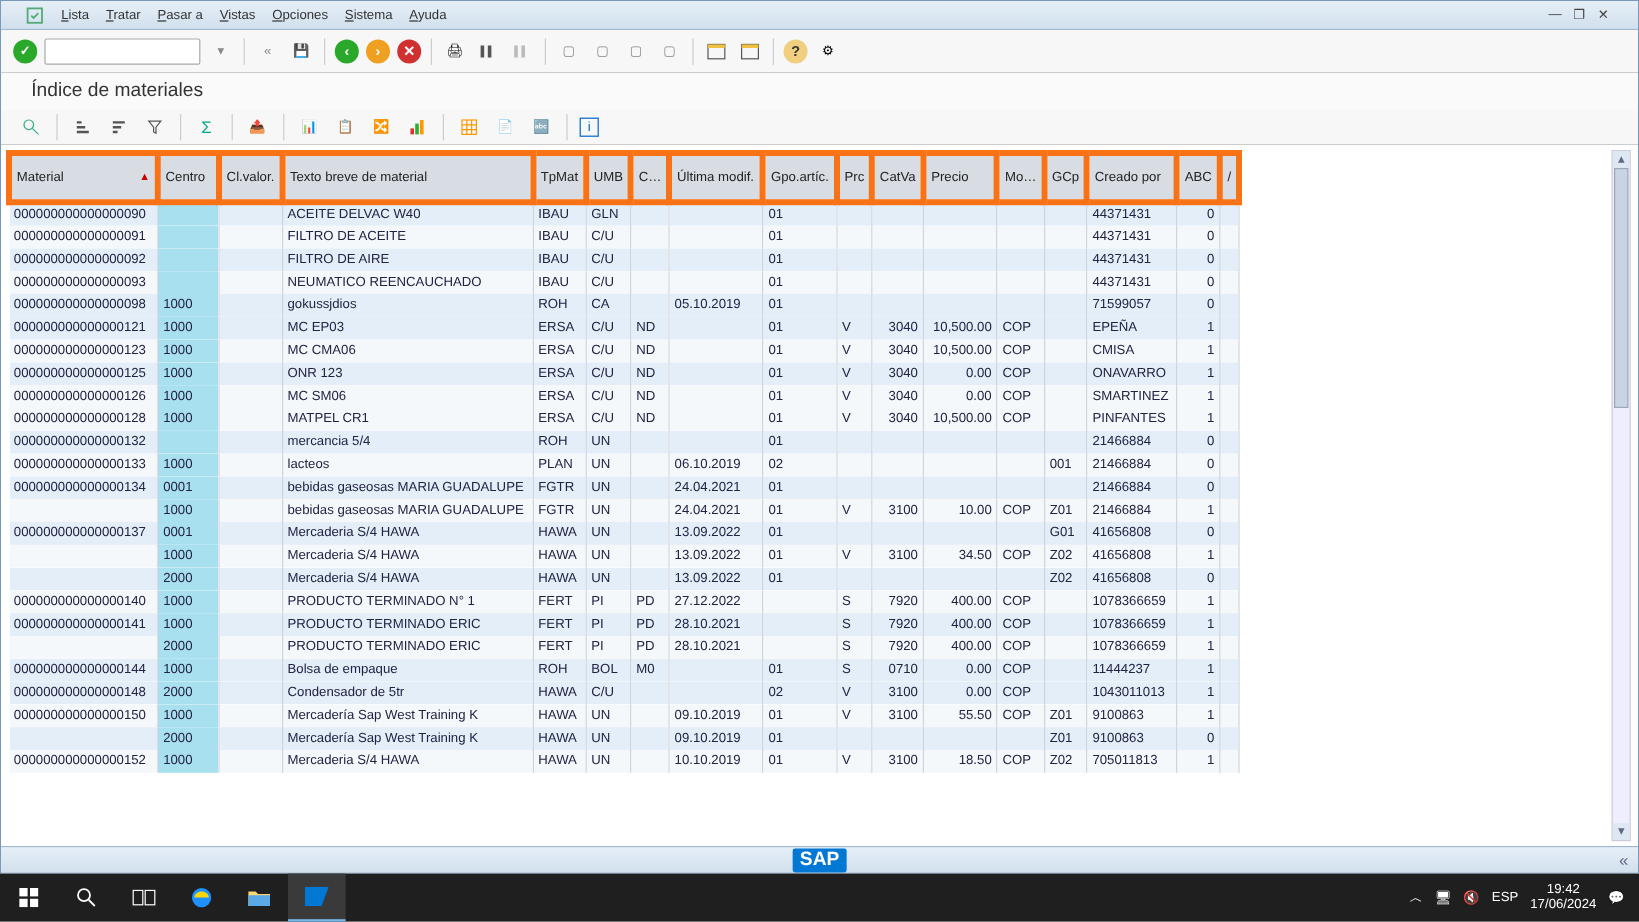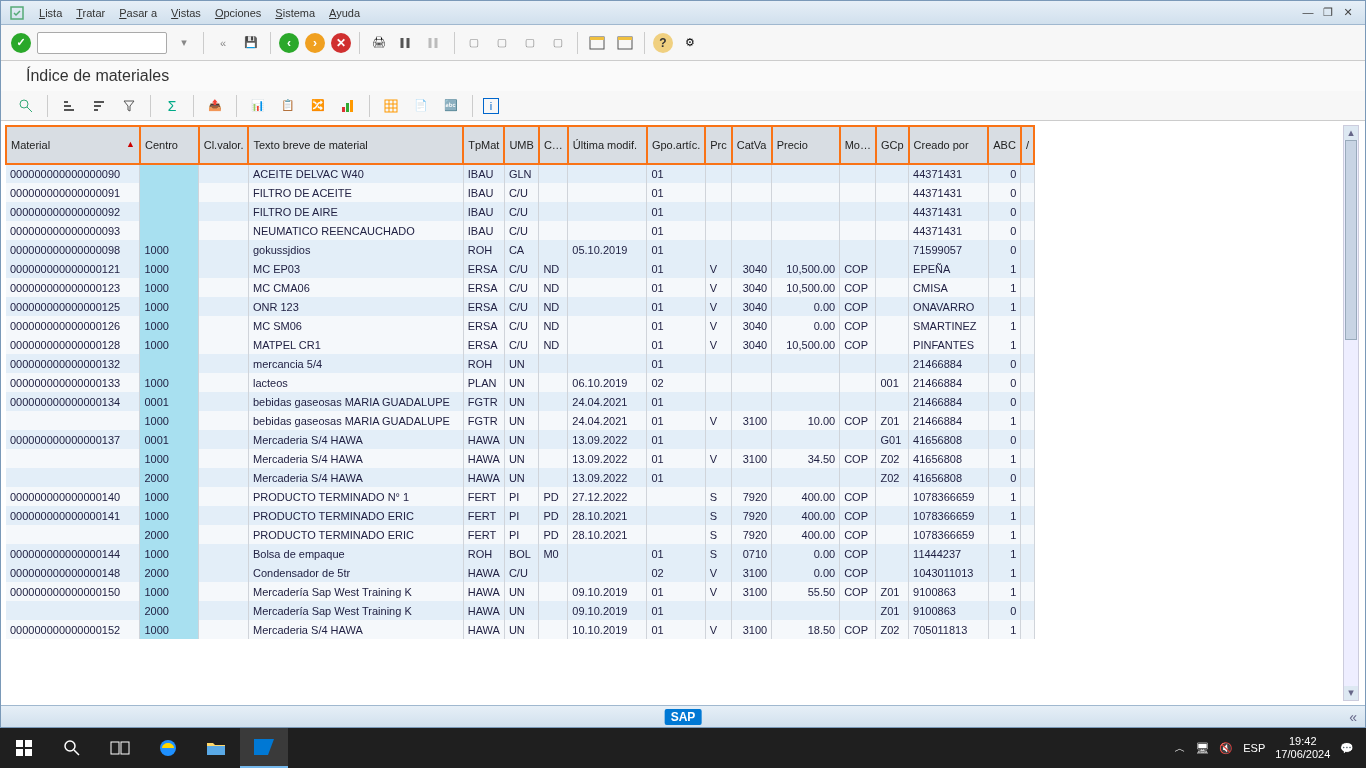--- a/index.html
+++ b/index.html
@@ -1,18 +1,18 @@
 <!DOCTYPE html>
 <html><head>
 <meta charset="utf-8">
 <style>
 * { margin: 0; padding: 0; box-sizing: border-box; font-family: Arial, sans-serif; font-size: 11px; }
 body { background: #f0f0f0; width: 1366px; height: 768px; overflow: hidden; }
 .window { width: 100%; height: 728px; background: #fff; border: 1px solid #7a99b8; display: flex; flex-direction: column; }
-.titlebar { height: 24px; background: linear-gradient(#e6eff7, #d1e0ed); display: flex; align-items: center; padding: 0 8px; border-bottom: 1px solid #a0b8cf; }
+.titlebar { height: 24px; background: linear-gradient(#e6eff7, #d1e0ed); display: flex; align-items: center; padding: 0 20px; border-bottom: 1px solid #a0b8cf; }
 .tb-icon { width: 16px; height: 16px; margin-right: 4px; }
 .menu { display: flex; gap: 14px; padding-left: 10px; }
 .menu span { color: #333; cursor: pointer; }
 .menu span u { text-decoration: underline; }
 .win-controls { margin-left: auto; display: flex; gap: 2px; }
 .win-controls span { width: 18px; text-align: center; color: #444; cursor: pointer; }
 .toolbar1 { height: 36px; display: flex; align-items: center; gap: 6px; padding: 0 10px; border-bottom: 1px solid #ccc; background: #f7f7f7; }
 .tb-btn { width: 22px; height: 22px; display: inline-flex; align-items: center; justify-content: center; border-radius: 3px; cursor: pointer; }
 .green-check { background: #2aa82a; color: #fff; border-radius: 50%; width: 20px; height: 20px; font-weight: bold; }
 .cmd-input { width: 130px; height: 22px; border: 1px solid #aaa; border-radius: 2px; }
@@ -21,33 +21,33 @@
 .circ.green { background: #2aa82a; }
 .circ.yellow { background: #f0a020; }
 .circ.red { background: #d03030; }
 .circ.pale { background: #f0d080; color: #333; }
 .tb-gray { color: #888; }
 .page-title { padding: 6px 25px; font-size: 16px; color: #333; background: #fafafa; }
 .toolbar2 { height: 30px; display: flex; align-items: center; gap: 8px; padding: 0 14px; border-bottom: 1px solid #ccc; background: #f7f7f7; }
 .tb2 { width: 22px; height: 20px; display: inline-flex; align-items: center; justify-content: center; cursor: pointer; color: #555; }
 .grid-wrap { flex: 1; overflow: hidden; position: relative; background: #fff; padding: 4px; }
 .grid { width: 1030px; border-collapse: collapse; }
-.grid th { background: #d8dde3; border: 2px solid #f97316; padding: 12px 4px; text-align: left; font-weight: normal; color: #222; height: 19px; white-space: nowrap; overflow: hidden; }
+.grid th { background: #d8dde3; border: 5px solid #f97316; padding: 12px 4px; text-align: left; font-weight: normal; color: #222; height: 19px; white-space: nowrap; overflow: hidden; }
 .grid td { border-right: 1px solid #d0d4da; padding: 1px 4px; height: 19px; white-space: nowrap; overflow: hidden; color: #224; }
 .grid tr.odd td { background: #e3eef8; }
 .grid tr.even td { background: #f5f8fb; }
 .grid td.centro { background: #a8e0f0 !important; }
 .grid td.num { text-align: right; }
 .sort-ind { color: #c00; font-size: 9px; float: right; }
 .vscroll { position: absolute; right: 6px; top: 4px; width: 16px; bottom: 4px; background: #eef; border: 1px solid #ccd; }
 .vscroll .thumb { position: absolute; left: 1px; right: 1px; top: 14px; height: 200px; background: #c8d4e4; border: 1px solid #9ab; }
 .vscroll .arr { position: absolute; left: 0; right: 0; height: 14px; text-align: center; color: #668; background: #dde8f2; cursor: pointer; }
 .vscroll .arr.up { top: 0; } .vscroll .arr.dn { bottom: 0; }
 .statusbar { height: 22px; background: linear-gradient(#e6eff7, #d1e0ed); border-top: 1px solid #a0b8cf; display: flex; align-items: center; }
-.sap-logo { margin-left: 50%; transform: translateX(-50%); background: #0078d4; color: #fff; padding: 1px 6px; font-weight: bold; font-size: 12px; border-radius: 2px; }
+.sap-logo { margin-left: 50%; transform: translateX(-50%); background: #0078d4; color: #fff; padding: 1px 6px; font-weight: bold; font-size: 16px; border-radius: 2px; }
 .sb-right { margin-left: auto; padding-right: 8px; color: #668; font-size: 14px; }
 .taskbar { height: 40px; background: #1f1f1f; display: flex; align-items: center; color: #fff; position: absolute; bottom: 0; left: 0; right: 0; }
 .taskbar .tbi { width: 48px; height: 40px; display: flex; align-items: center; justify-content: center; cursor: pointer; }
 .taskbar .tbi.active { background: #3a3a3a; border-bottom: 2px solid #76b9ed; }
 .taskbar .tray { margin-left: auto; display: flex; align-items: center; gap: 10px; padding-right: 12px; font-size: 11px; }
 .taskbar .clock { text-align: center; line-height: 13px; }
 svg { display: block; }
 </style>
 </head>
 <body>

